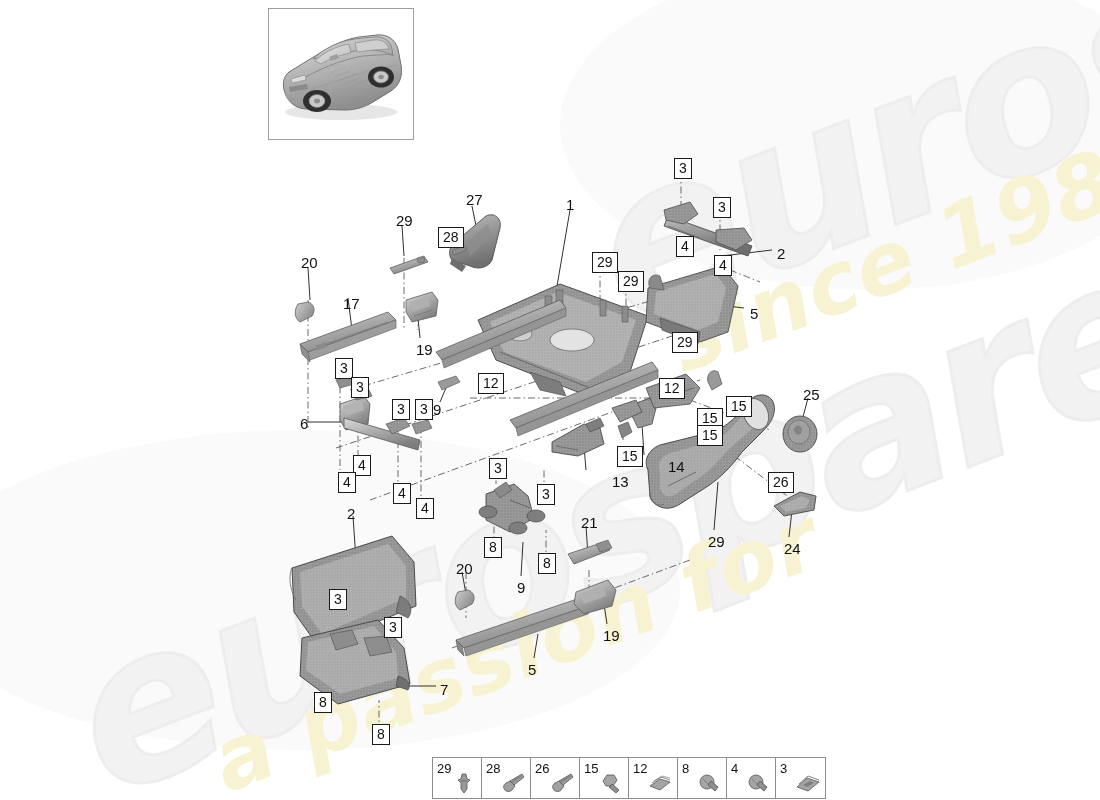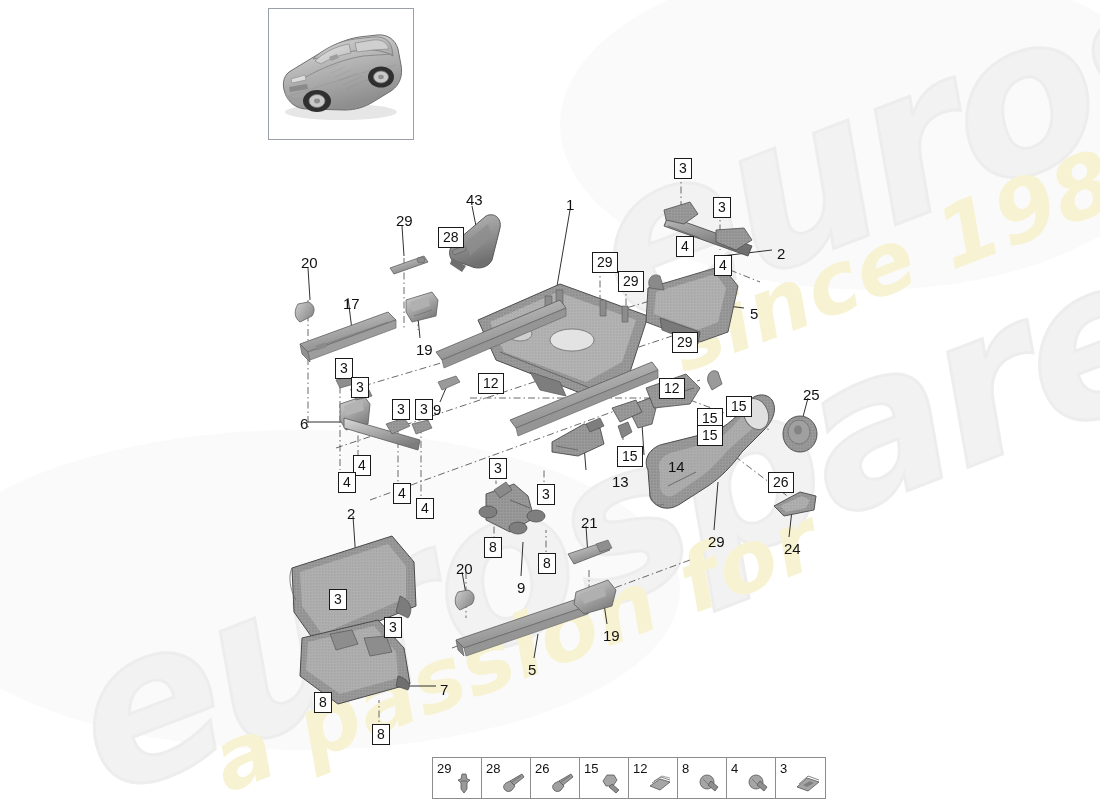--- a/index.html
+++ b/index.html
@@ -374,21 +374,21 @@
     <path d="M780,506 L802,496 L810,500 L806,508 L786,512 Z" fill="url(#grainLt)" opacity="0.6"></path>
   </g>
 
   <g>
     <path d="M352,392 L368,388 L372,396 L356,400 Z" fill="#8e8e8e" stroke="#5a5a5a" stroke-width="0.7"></path>
     <path d="M336,380 L350,376 L354,384 L340,388 Z" fill="#8e8e8e" stroke="#5a5a5a" stroke-width="0.7"></path>
   </g>
 </svg>
 
 <div id="callout-layer">
-  <div class="lbl plain" style="left:466px;top:192px">43</div>
+  <div class="lbl plain" style="left:466px;top:192px">27</div>
   <div class="lbl plain" style="left:396px;top:213px">29</div>
   <div class="lbl boxed" style="left:438px;top:227px">28</div>
   <div class="lbl plain" style="left:301px;top:255px">20</div>
   <div class="lbl plain" style="left:343px;top:296px">17</div>
   <div class="lbl plain" style="left:416px;top:342px">19</div>
   <div class="lbl plain" style="left:566px;top:197px">1</div>
   <div class="lbl boxed" style="left:674px;top:158px">3</div>
   <div class="lbl boxed" style="left:713px;top:197px">3</div>
   <div class="lbl boxed" style="left:676px;top:236px">4</div>
   <div class="lbl boxed" style="left:714px;top:255px">4</div>

